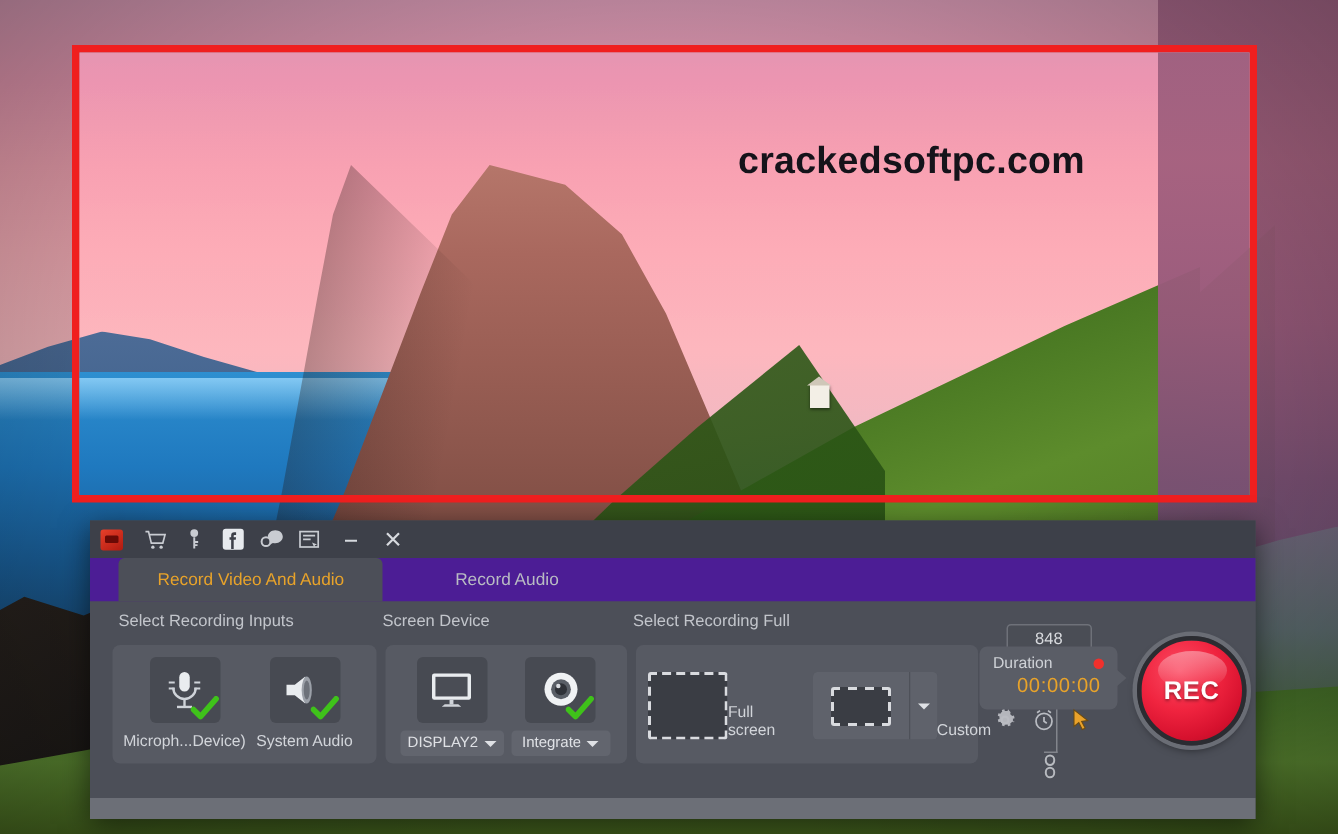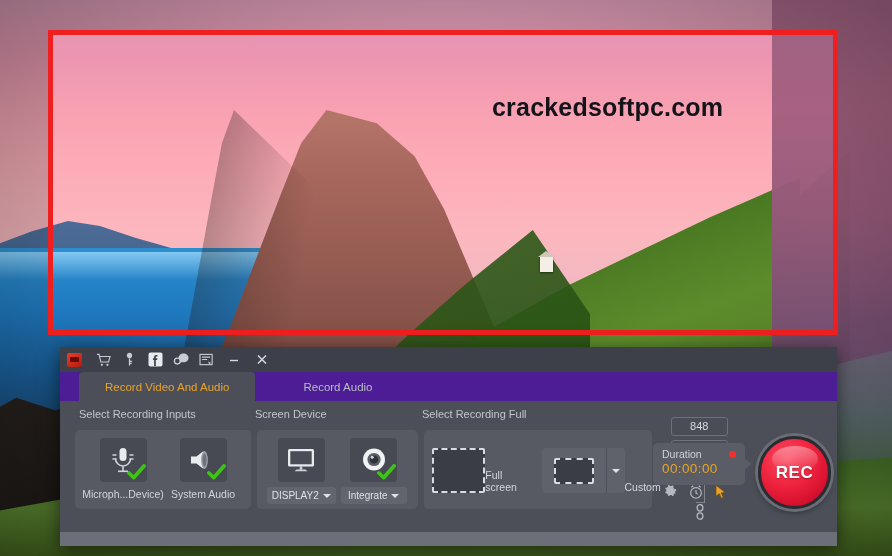--- a/index.html
+++ b/index.html
@@ -381,21 +381,21 @@
     width: 9px; height: 44px;
     border: 1px solid #82858c;
     border-left: none;
     margin-left: 2px;
   }
   .link-icon { margin-left: 1px; color: #b7babf; }
 
   
   #right-cluster {
     position: absolute;
-    right: 6px; top: 32px;
+    right: 6px; top: 20px;
     display: flex; align-items: flex-start;
   }
   #duration-card {
     position: relative;
     background: #5a5d66;
     border-radius: 5px;
     width: 92px; height: 42px;
     padding: 5px 7px 0 9px;
     margin-top: 10px;
   }
@@ -408,20 +408,21 @@
   }
   #duration-label { font-size: 10.5px; color: #cfd2d7; }
   #duration-dot {
     position: absolute; right: 9px; top: 8px;
     width: 7px; height: 7px; border-radius: 50%;
     background: #f0302c;
   }
   #duration-value {
     font-size: 13.5px; color: #e8a32a; letter-spacing: .4px; margin-top: 1px;
     font-family: "Liberation Sans", sans-serif;
+    margin-left: 16px;
   }
   #mini-tools {
     position: absolute;
     left: 9px; top: 51px;
     display: flex; align-items: center; gap: 10px;
   }
   .mini-btn { cursor: pointer; display: flex; }
 
   #rec-button {
     width: 73px; height: 73px;

